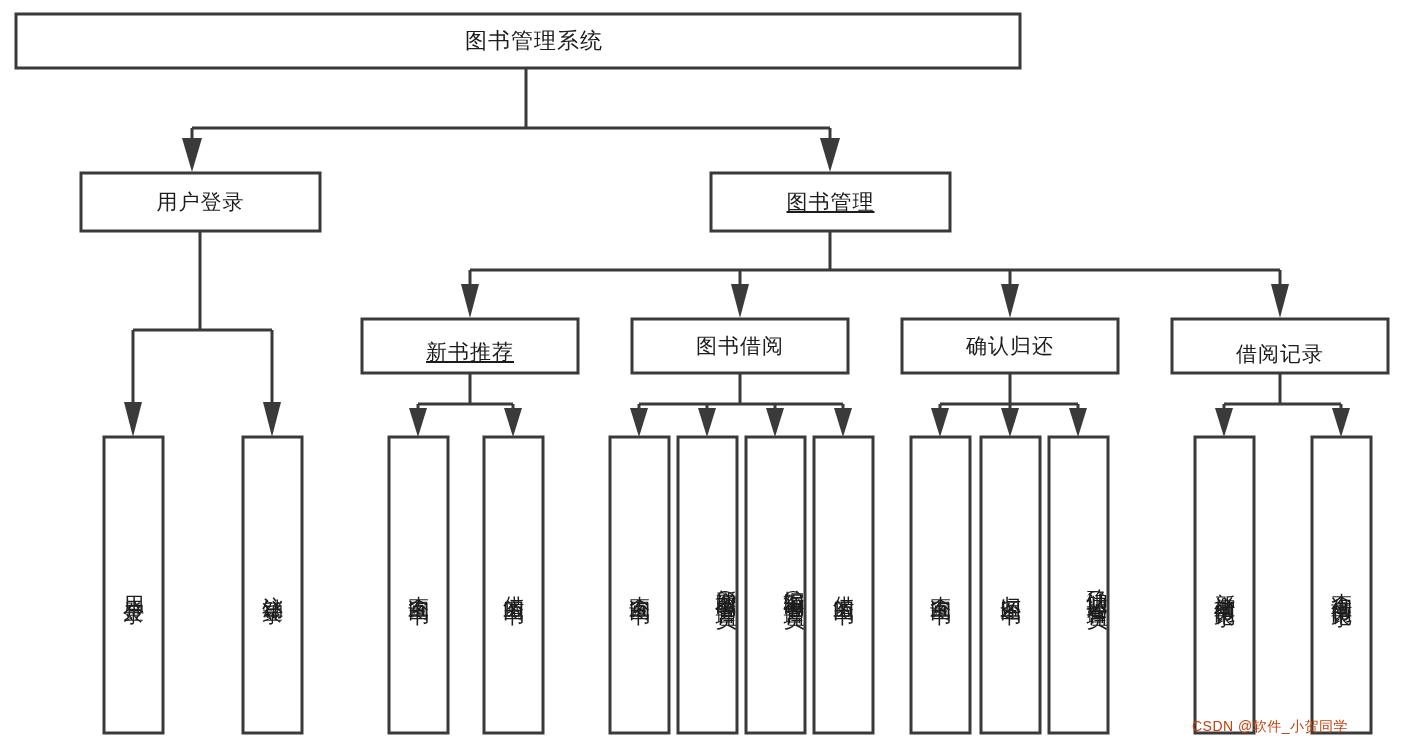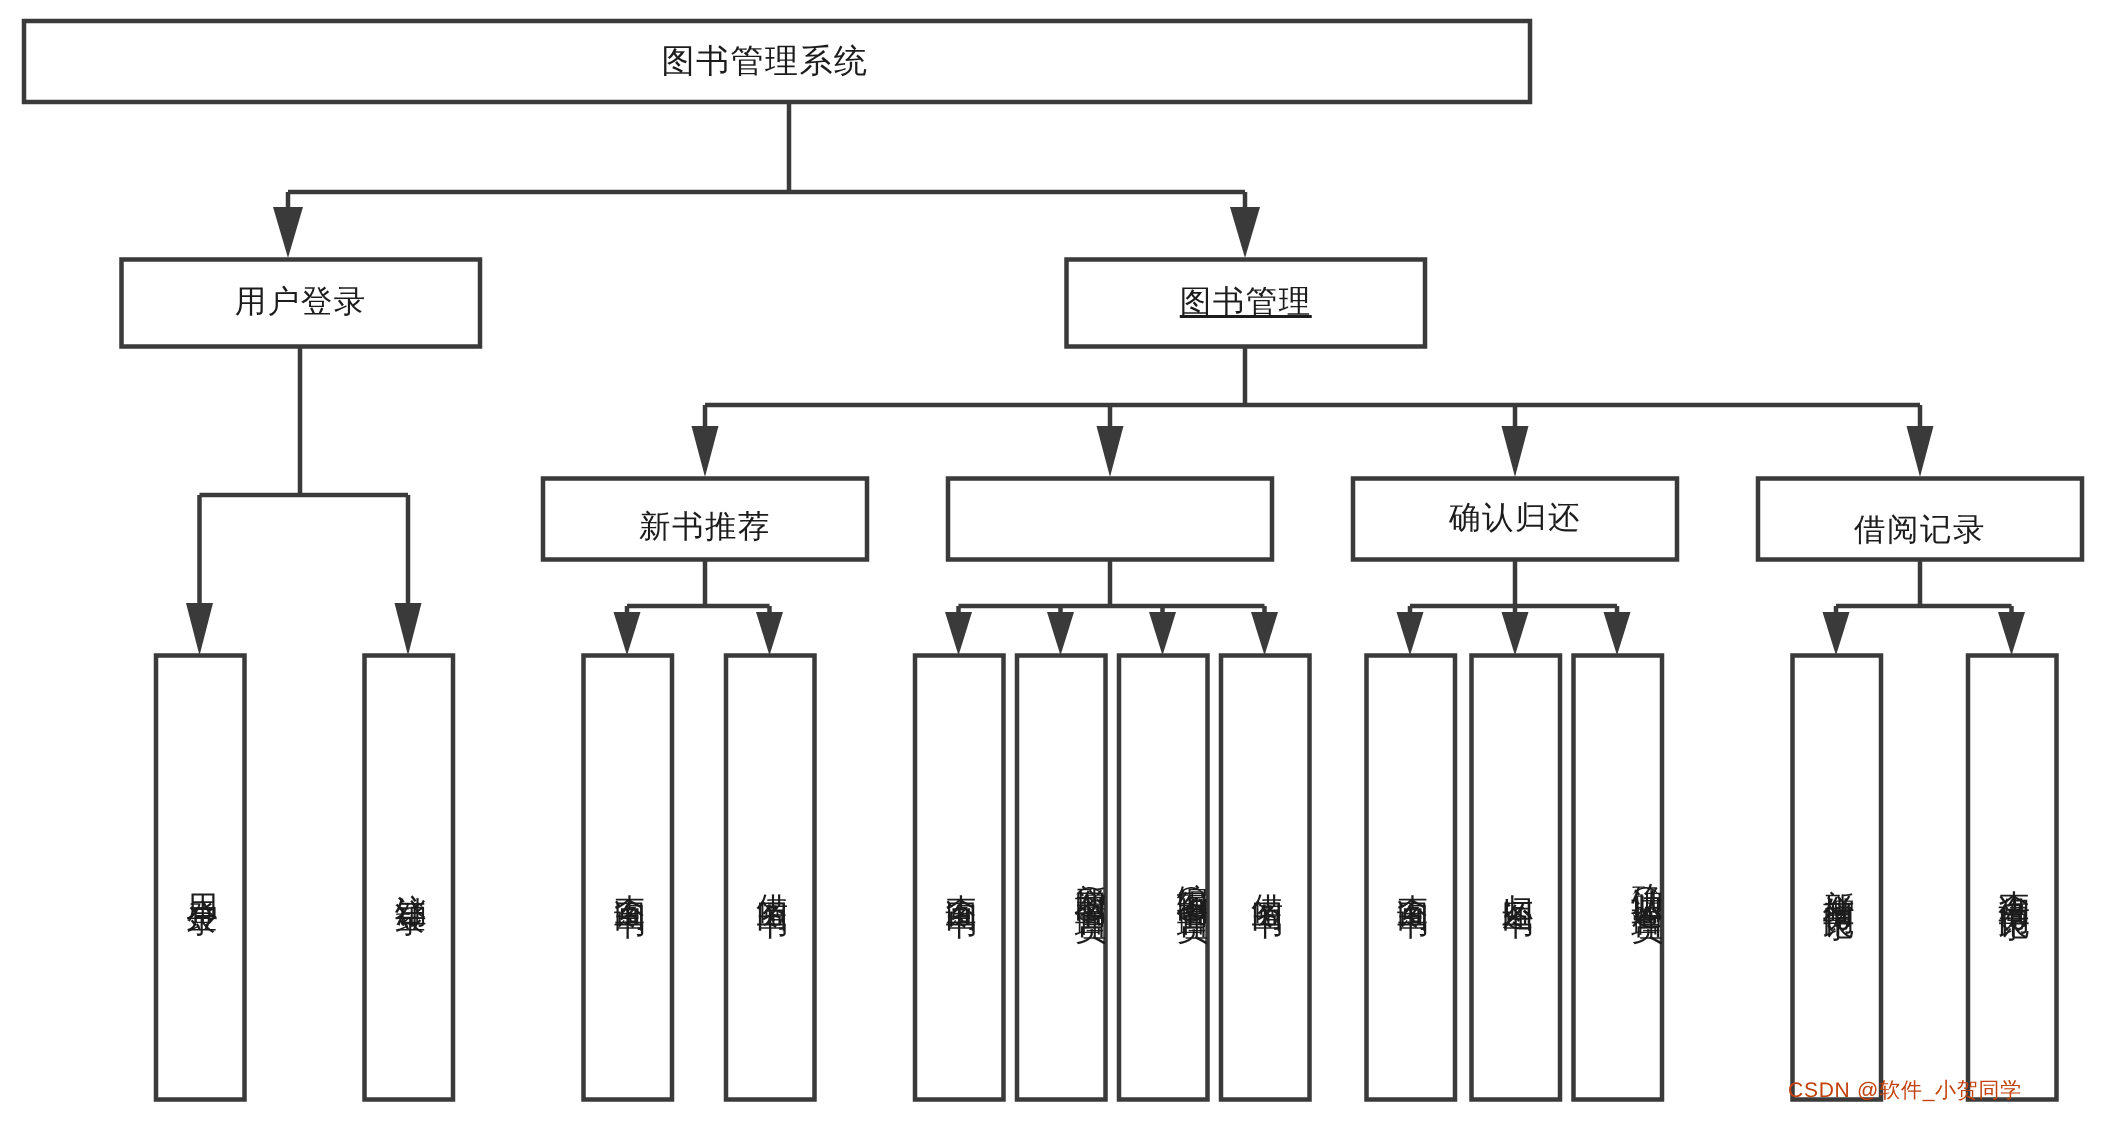--- a/index.html
+++ b/index.html
@@ -164,26 +164,27 @@
     <rect class="node-box" x="814" y="437" width="59" height="296"></rect>
 
     <rect class="node-box" x="911" y="437" width="59" height="296"></rect>
     <rect class="node-box" x="981" y="437" width="59" height="296"></rect>
     <rect class="node-box" x="1049" y="437" width="59" height="296"></rect>
 
     <rect class="node-box" x="1195" y="437" width="59" height="296"></rect>
     <rect class="node-box" x="1312" y="437" width="59" height="296"></rect>
   </svg>
 
-  <div class="label title" style="left:8px; top:14px; width:1004px; height:54px;">图书管理系统</div>
+  <div class="label title" style="left:32px; top:14px; width:1004px; height:54px;">图书管理系统</div>
 
   <div class="label horiz" style="left:81px; top:173px; width:239px; height:58px;">用户登录</div>
   <div class="label horiz" style="left:711px; top:173px; width:239px; height:58px;text-decoration:underline;">图书管理</div>
 
-  <div class="label horiz" style="left:362px; top:319px; width:216px; height:66px;">新书推荐</div>
+  <div class="label horiz" style="left:362px; top:319px; width:216px; height:66px;text-decoration:underline;">新书推荐</div>
+  <div class="label horiz" style="left:632px; top:319px; width:216px; height:54px;">图书借阅</div>
   <div class="label horiz" style="left:902px; top:319px; width:216px; height:54px;">确认归还</div>
   <div class="label horiz" style="left:1172px; top:319px; width:216px; height:70px;">借阅记录</div>
 
   <div class="label vert" style="left:104px; top:437px; width:59px; height:296px;">用户登录</div>
   <div class="label vert" style="left:243px; top:437px; width:59px; height:296px;">注销登录</div>
 
   <div class="label vert" style="left:389px; top:437px; width:59px; height:296px;">查询图书</div>
   <div class="label vert" style="left:484px; top:437px; width:59px; height:296px;">借阅图书</div>
 
   <div class="label vert" style="left:610px; top:437px; width:59px; height:296px;">查询图书</div>

